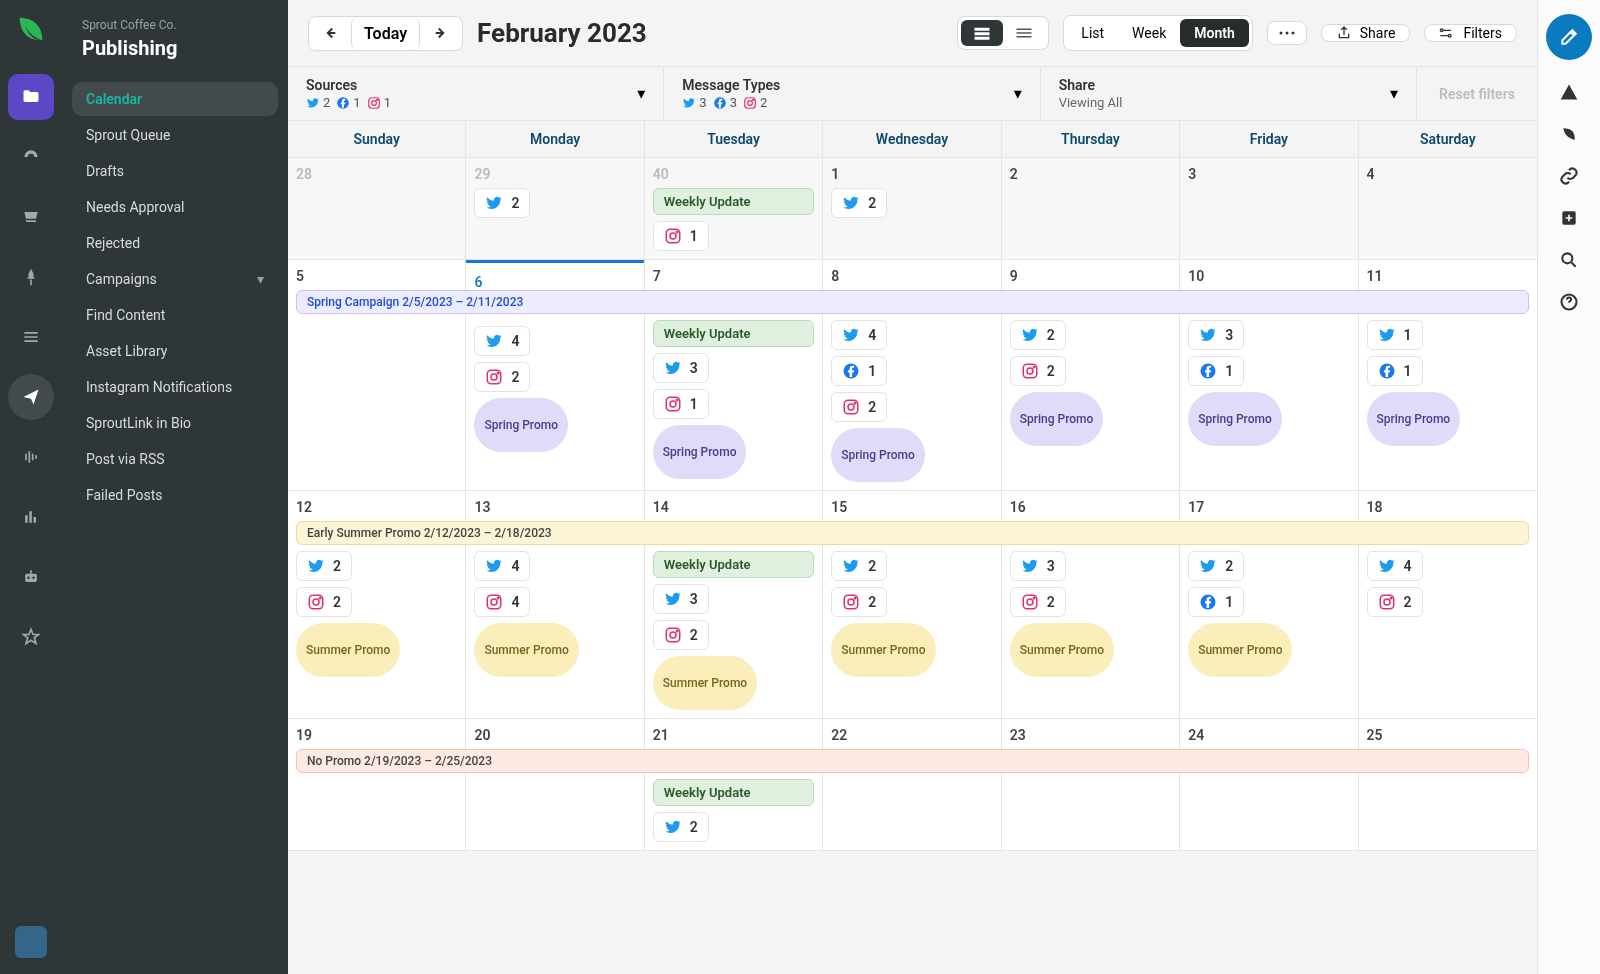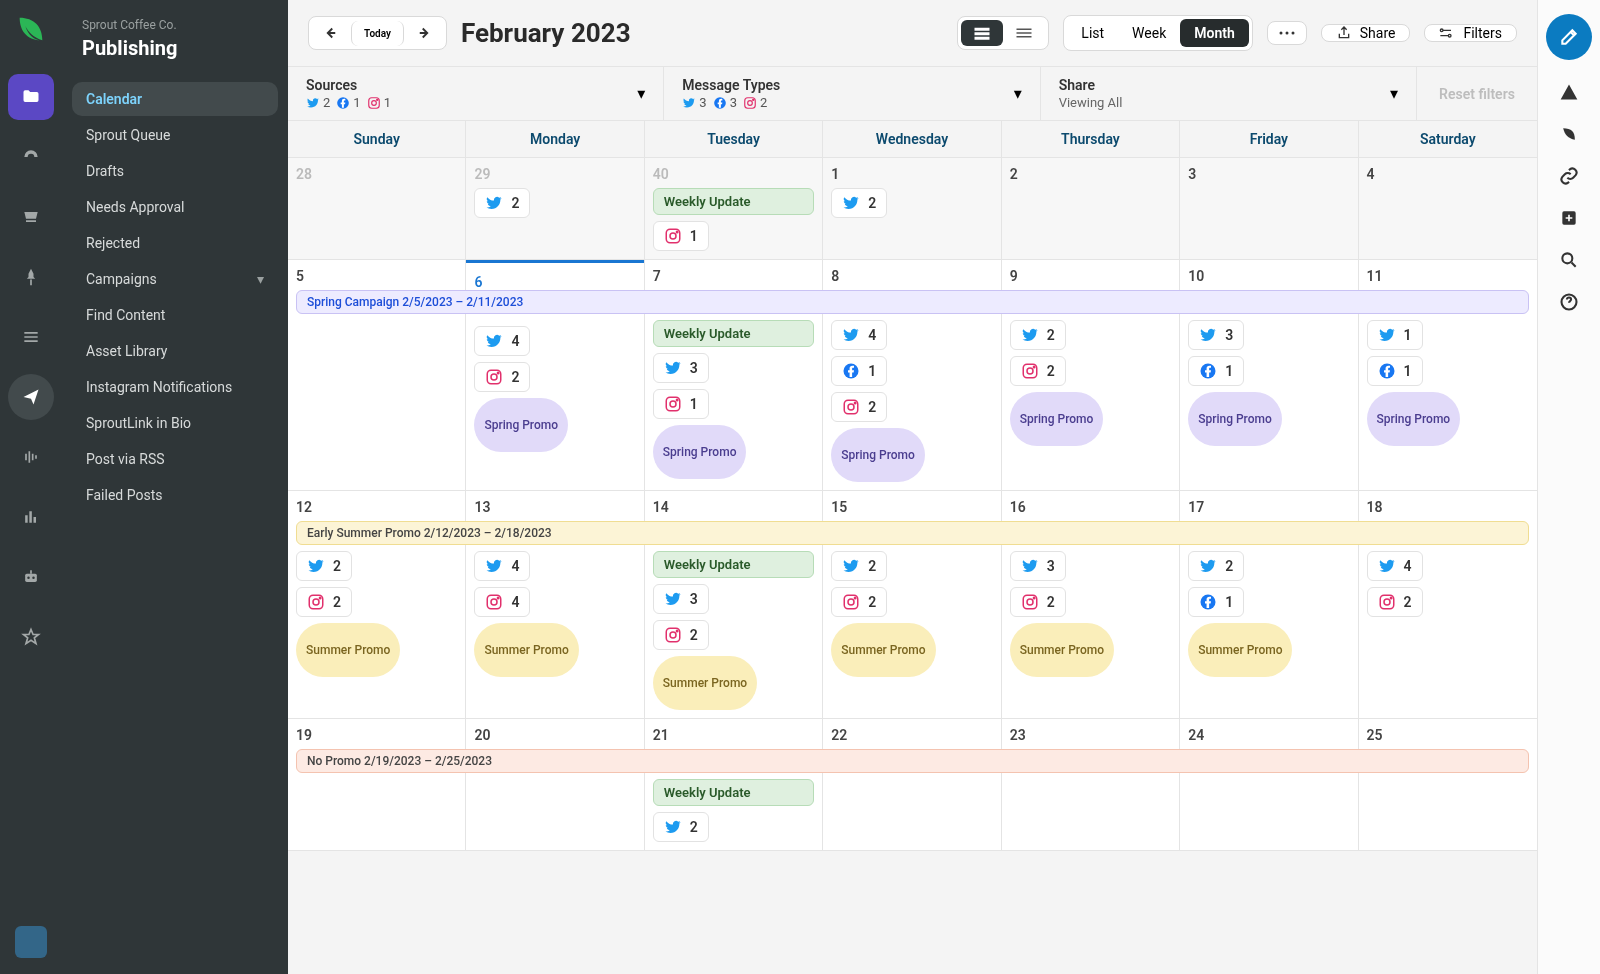--- a/index.html
+++ b/index.html
@@ -10,27 +10,27 @@
 .rail-icon svg, .rail-icon .glyph { width: 20px; height: 20px; }
 .rail-icon.active { background: #424a4c; color: #fff; }
 .rail-icon.selected-purple { background: #5b48c4; border-radius: 10px; color: #fff; }
 .rail .avatar { margin-top: auto; margin-bottom: 16px; }
 .rail .avatar > div { width: 32px; height: 32px; border-radius: 6px; background: #368; }
 
 .sidebar { width: 226px; background: #2f3638; color: #e8eaea; padding: 18px 10px; }
 .sidebar .company { color: #9aa0a0; font-size: 12px; padding-left: 10px; }
 .sidebar .section { color: #fff; font-size: 20px; font-weight: 700; margin: 4px 0 22px; padding-left: 10px; }
 .side-item { display: flex; align-items: center; justify-content: space-between; padding: 9px 14px; border-radius: 10px; font-size: 14px; color: #d7dada; cursor: pointer; margin-bottom: 2px; }
-.side-item.active { background: #424a4c; color: #7dd3fc; font-weight: 600; }
+.side-item.active { background: #424a4c; color: #14b8a6; font-weight: 600; }
 .side-item .chev { color: #9aa0a0; }
 
 .main { flex: 1; background: #f4f4f4; display: flex; flex-direction: column; border-right: 1px solid #e4e4e4; }
 .toolbar { display: flex; align-items: center; gap: 14px; padding: 15px 20px; }
 .nav-group { display: flex; align-items: center; border: 1px solid #d9d9d9; border-radius: 8px; background: #fff; }
-.nav-group .btn { padding: 7px 12px; display: flex; align-items: center; cursor: pointer; font-size: 10px; border-radius: 7px; }
+.nav-group .btn { padding: 7px 12px; display: flex; align-items: center; cursor: pointer; font-size: 16px; border-radius: 7px; }
 .nav-group .btn.icon { color: #333; }
 .title { font-size: 26px; font-weight: 700; color: #2a2a2a; }
 .spacer { flex: 1; }
 .seg { display: flex; border: 1px solid #d9d9d9; border-radius: 8px; background: #fff; padding: 3px; }
 .seg .seg-btn { padding: 6px 12px; border-radius: 6px; cursor: pointer; display: flex; align-items: center; justify-content: center; }
 .seg .seg-btn.active { background: #2f3638; color: #fff; }
 .view-seg { display: flex; border: 1px solid #d9d9d9; border-radius: 8px; background: #fff; padding: 3px; }
 .view-seg .vbtn { padding: 6px 14px; cursor: pointer; font-size: 14px; border-radius: 6px; }
 .view-seg .vbtn.active { background: #272c2d; color: #fff; font-weight: 600; }
 .pill-btn { border: 1px solid #d9d9d9; background: #fff; border-radius: 8px; padding: 0 14px; display: flex; align-items: center; gap: 8px; font-size: 14px; cursor: pointer; }

